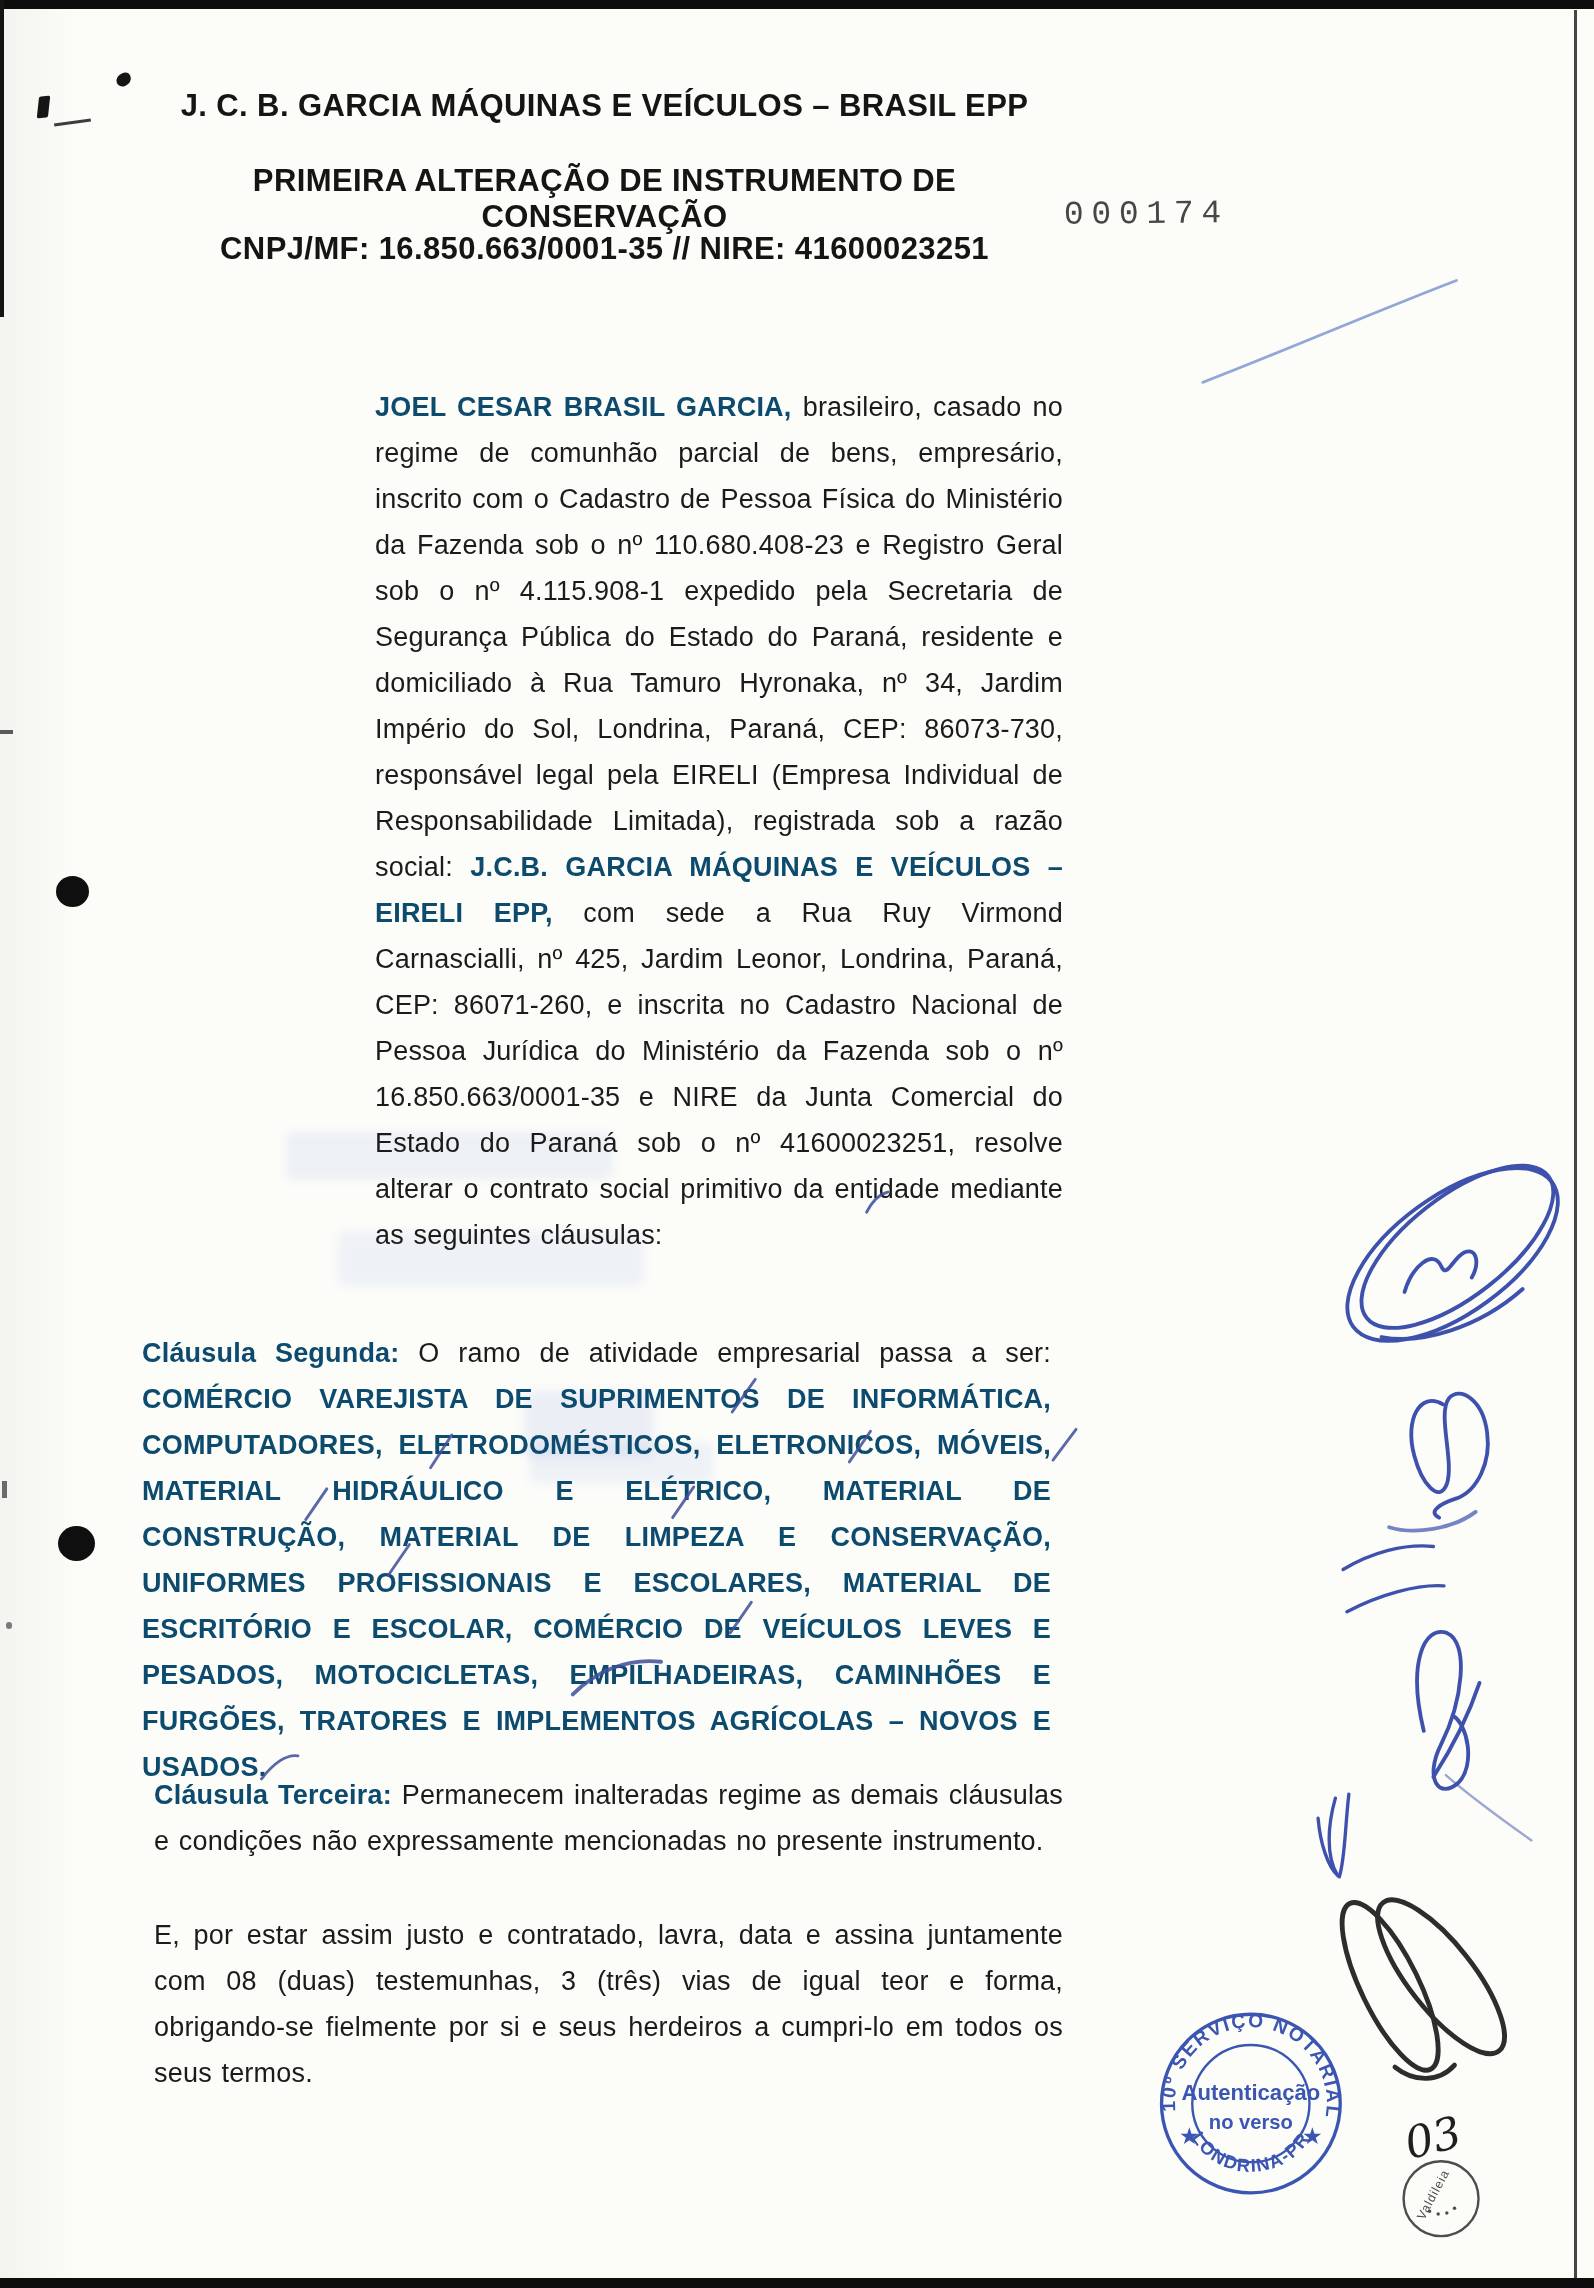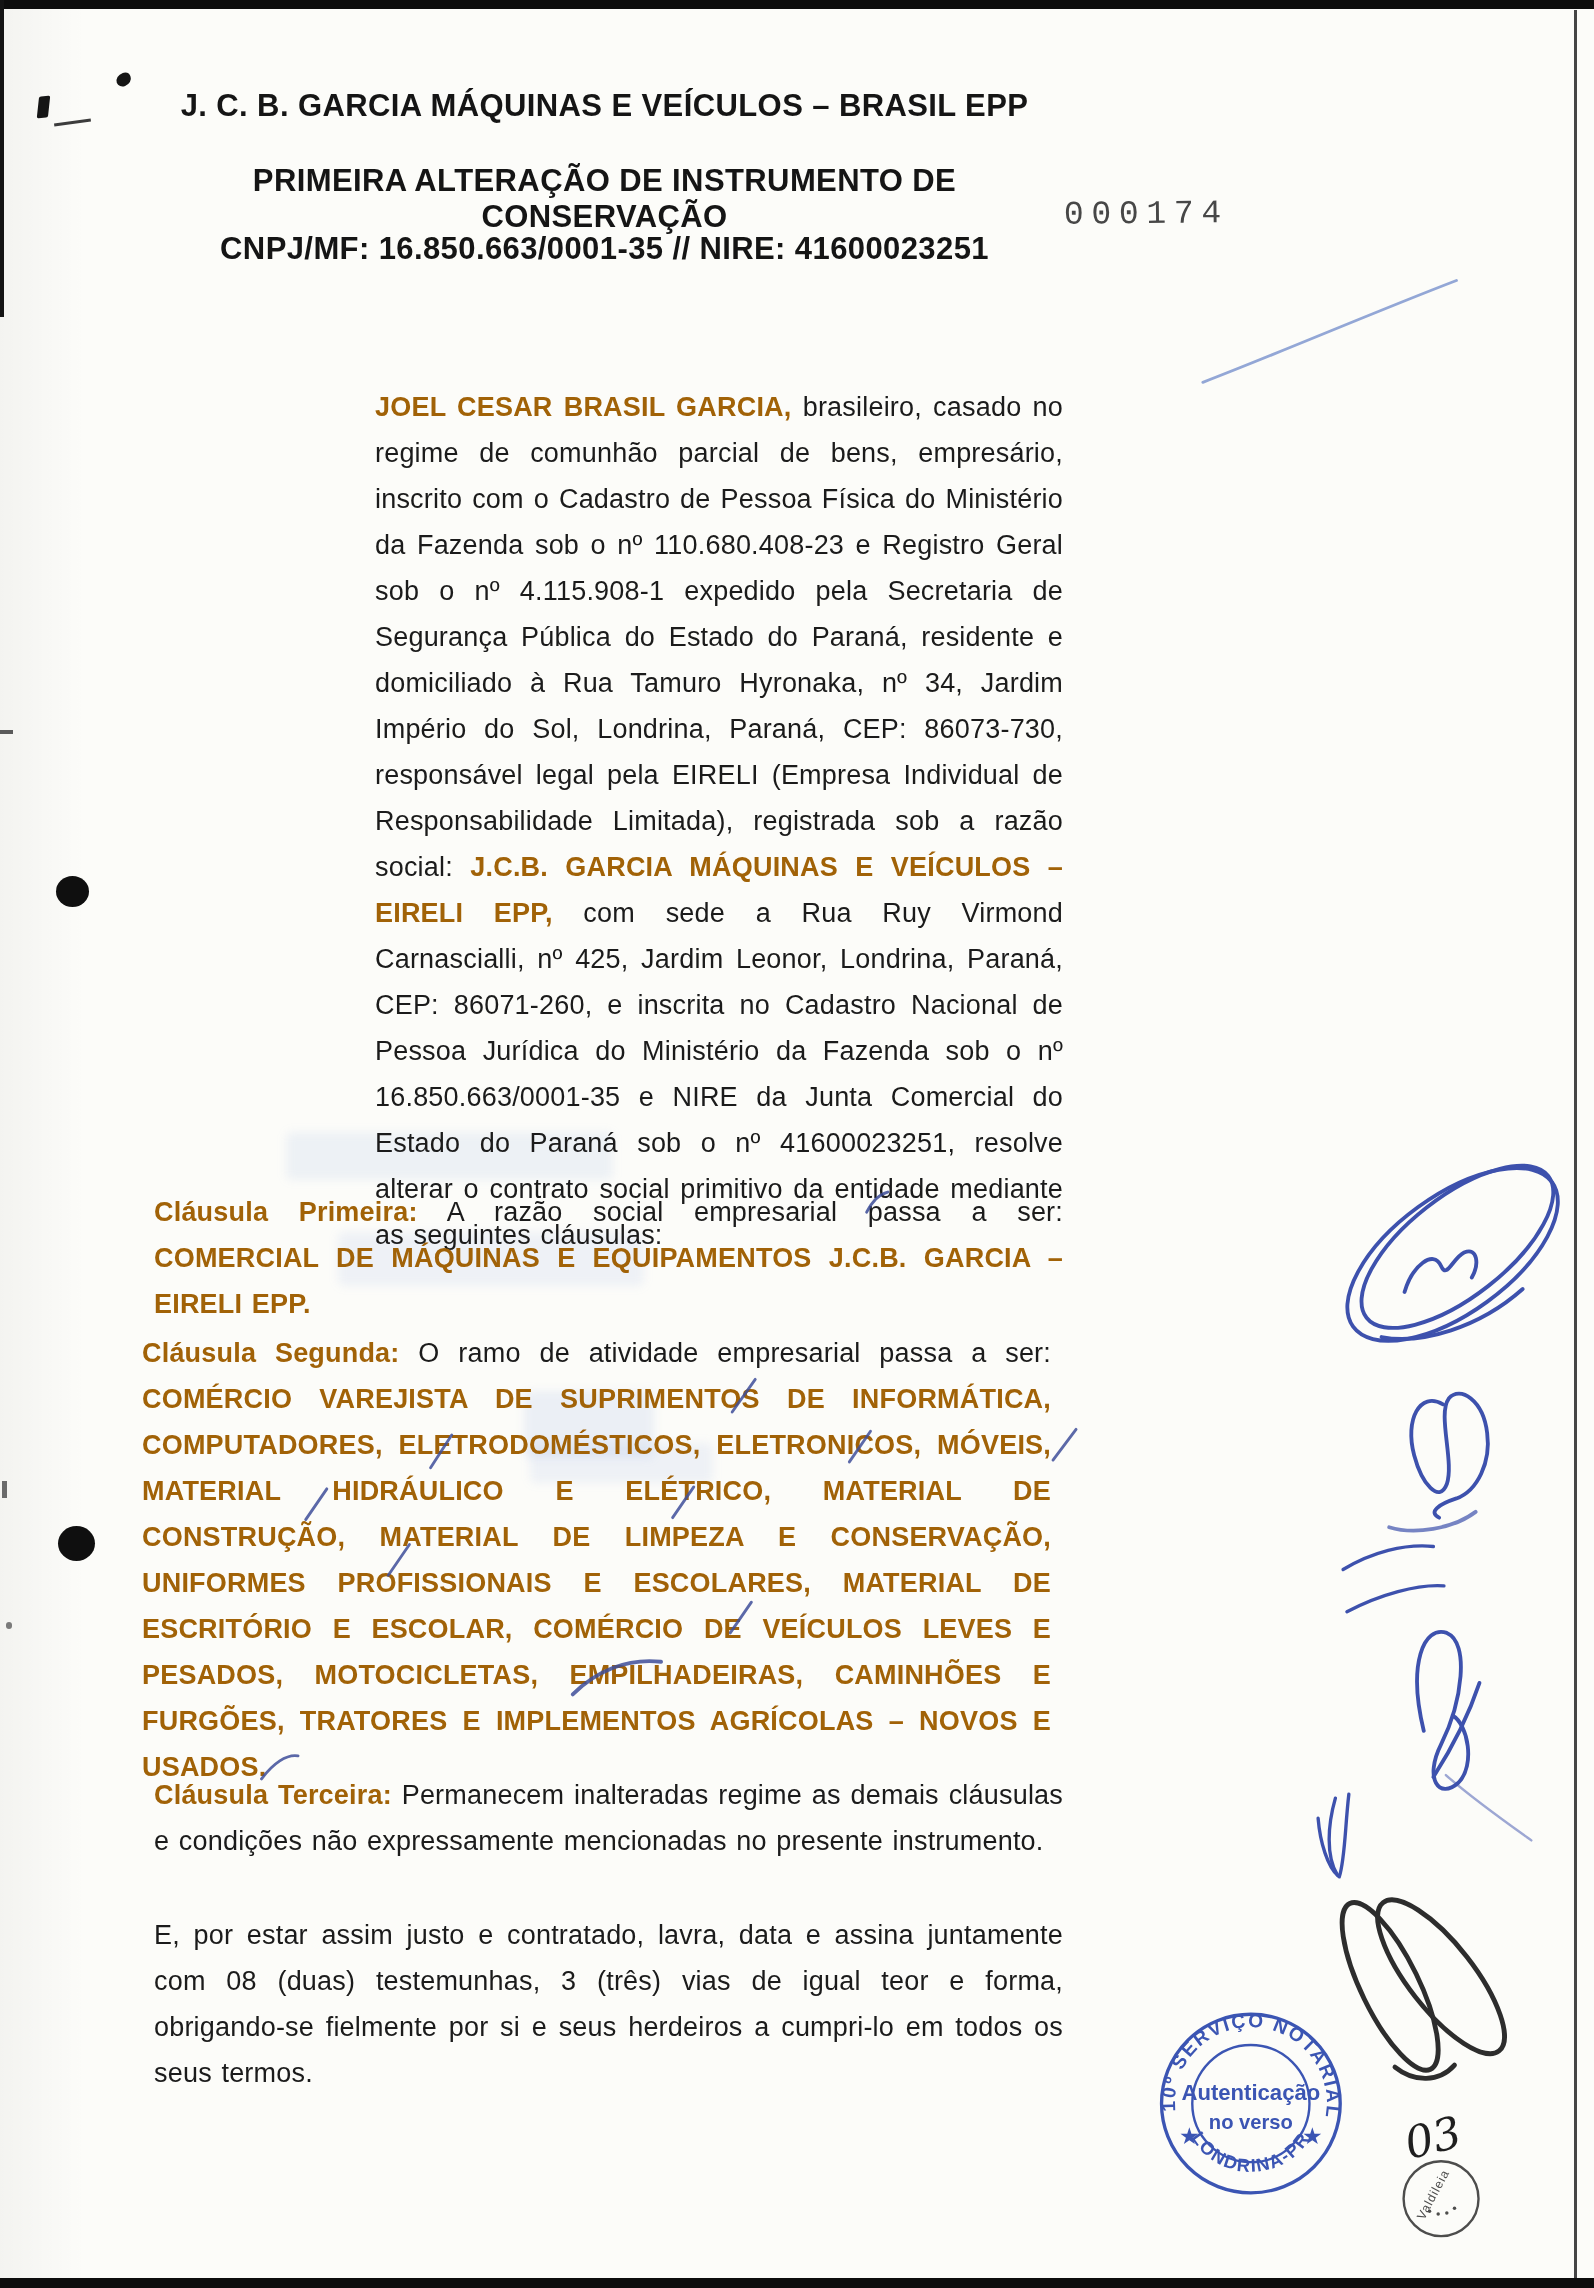--- a/index.html
+++ b/index.html
@@ -45,21 +45,21 @@
     position:absolute;left:1064px;top:196px;
     font-family:"Liberation Mono",monospace;
     font-size:33px;letter-spacing:7.7px;color:#383838;opacity:.92;
     transform:rotate(-0.6deg);font-weight:400;
   }
   
   .para{
     position:absolute;text-align:justify;
     font-size:27px;line-height:46px;letter-spacing:0.2px;word-spacing:1.9px;color:#1b1b1b;
   }
-  .para b{font-weight:700;color:#a16207;}
+  .para b{font-weight:700;color:#0c4a6e;}
   .intro{left:375px;top:384px;width:688px;}
   .clause1{left:154px;top:1189px;width:909px;}
   .clause2{left:142px;top:1330px;width:909px;}
   .clause3{left:154px;top:1772px;width:909px;}
   .closing{left:154px;top:1912px;width:909px;}
   
   .page-num{
     position:absolute;left:1405px;top:2112px;
     font-family:"DejaVu Serif",serif;font-style:italic;
     font-size:44px;color:#1f1f1f;transform:rotate(-14deg);
@@ -91,23 +91,20 @@
 
   <div class="hline h-title">J. C. B. GARCIA MÁQUINAS E VEÍCULOS – BRASIL EPP</div>
   <div class="hline h-subtitle">PRIMEIRA ALTERAÇÃO DE INSTRUMENTO DE CONSERVAÇÃO</div>
   <div class="hline h-cnpj">CNPJ/MF: 16.850.663/0001-35 // NIRE: 41600023251</div>
   <div class="stamp-number">000174</div>
 
   <div class="para intro">
     <b>JOEL CESAR BRASIL GARCIA,</b><span> brasileiro, casado no regime de comunhão parcial de bens, empresário, inscrito com o Cadastro de Pessoa Física do Ministério da Fazenda sob o nº 110.680.408-23 e Registro Geral sob o nº 4.115.908-1 expedido pela Secretaria de Segurança Pública do Estado do Paraná, residente e domiciliado à Rua Tamuro Hyronaka, nº 34, Jardim Império do Sol, Londrina, Paraná, CEP: 86073-730, responsável legal pela EIRELI (Empresa Individual de Responsabilidade Limitada), registrada sob a razão social: </span><b>J.C.B. GARCIA MÁQUINAS E VEÍCULOS – EIRELI EPP,</b><span> com sede a Rua Ruy Virmond Carnascialli, nº 425, Jardim Leonor, Londrina, Paraná, CEP: 86071-260, e inscrita no Cadastro Nacional de Pessoa Jurídica do Ministério da Fazenda sob o nº 16.850.663/0001-35 e NIRE da Junta Comercial do Estado do Paraná sob o nº 41600023251, resolve alterar o contrato social primitivo da entidade mediante as seguintes cláusulas:</span>
   </div>
 
-  <div class="para clause1">
-    <b>Cláusula Primeira:</b><span> A razão social empresarial passa a ser: </span><b>COMERCIAL DE MÁQUINAS E EQUIPAMENTOS J.C.B. GARCIA – EIRELI EPP.</b>
-  </div>
 
   <div class="para clause2">
     <b>Cláusula Segunda:</b><span> O ramo de atividade empresarial passa a ser: </span><b>COMÉRCIO VAREJISTA DE SUPRIMENTOS DE INFORMÁTICA, COMPUTADORES, ELETRODOMÉSTICOS, ELETRONICOS, MÓVEIS, MATERIAL HIDRÁULICO E ELÉTRICO, MATERIAL DE CONSTRUÇÃO, MATERIAL DE LIMPEZA E CONSERVAÇÃO, UNIFORMES PROFISSIONAIS E ESCOLARES, MATERIAL DE ESCRITÓRIO E ESCOLAR, COMÉRCIO DE VEÍCULOS LEVES E PESADOS, MOTOCICLETAS, EMPILHADEIRAS, CAMINHÕES E FURGÕES, TRATORES E IMPLEMENTOS AGRÍCOLAS – NOVOS E USADOS.</b>
   </div>
 
   <div class="para clause3">
     <b>Cláusula Terceira:</b><span> Permanecem inalteradas regime as demais cláusulas e condições não expressamente mencionadas no presente instrumento.</span>
   </div>
 
   <div class="para closing">E, por estar assim justo e contratado, lavra, data e assina juntamente com 08 (duas) testemunhas, 3 (três) vias de igual teor e forma, obrigando-se fielmente por si e seus herdeiros a cumpri-lo em todos os seus termos.</div>

